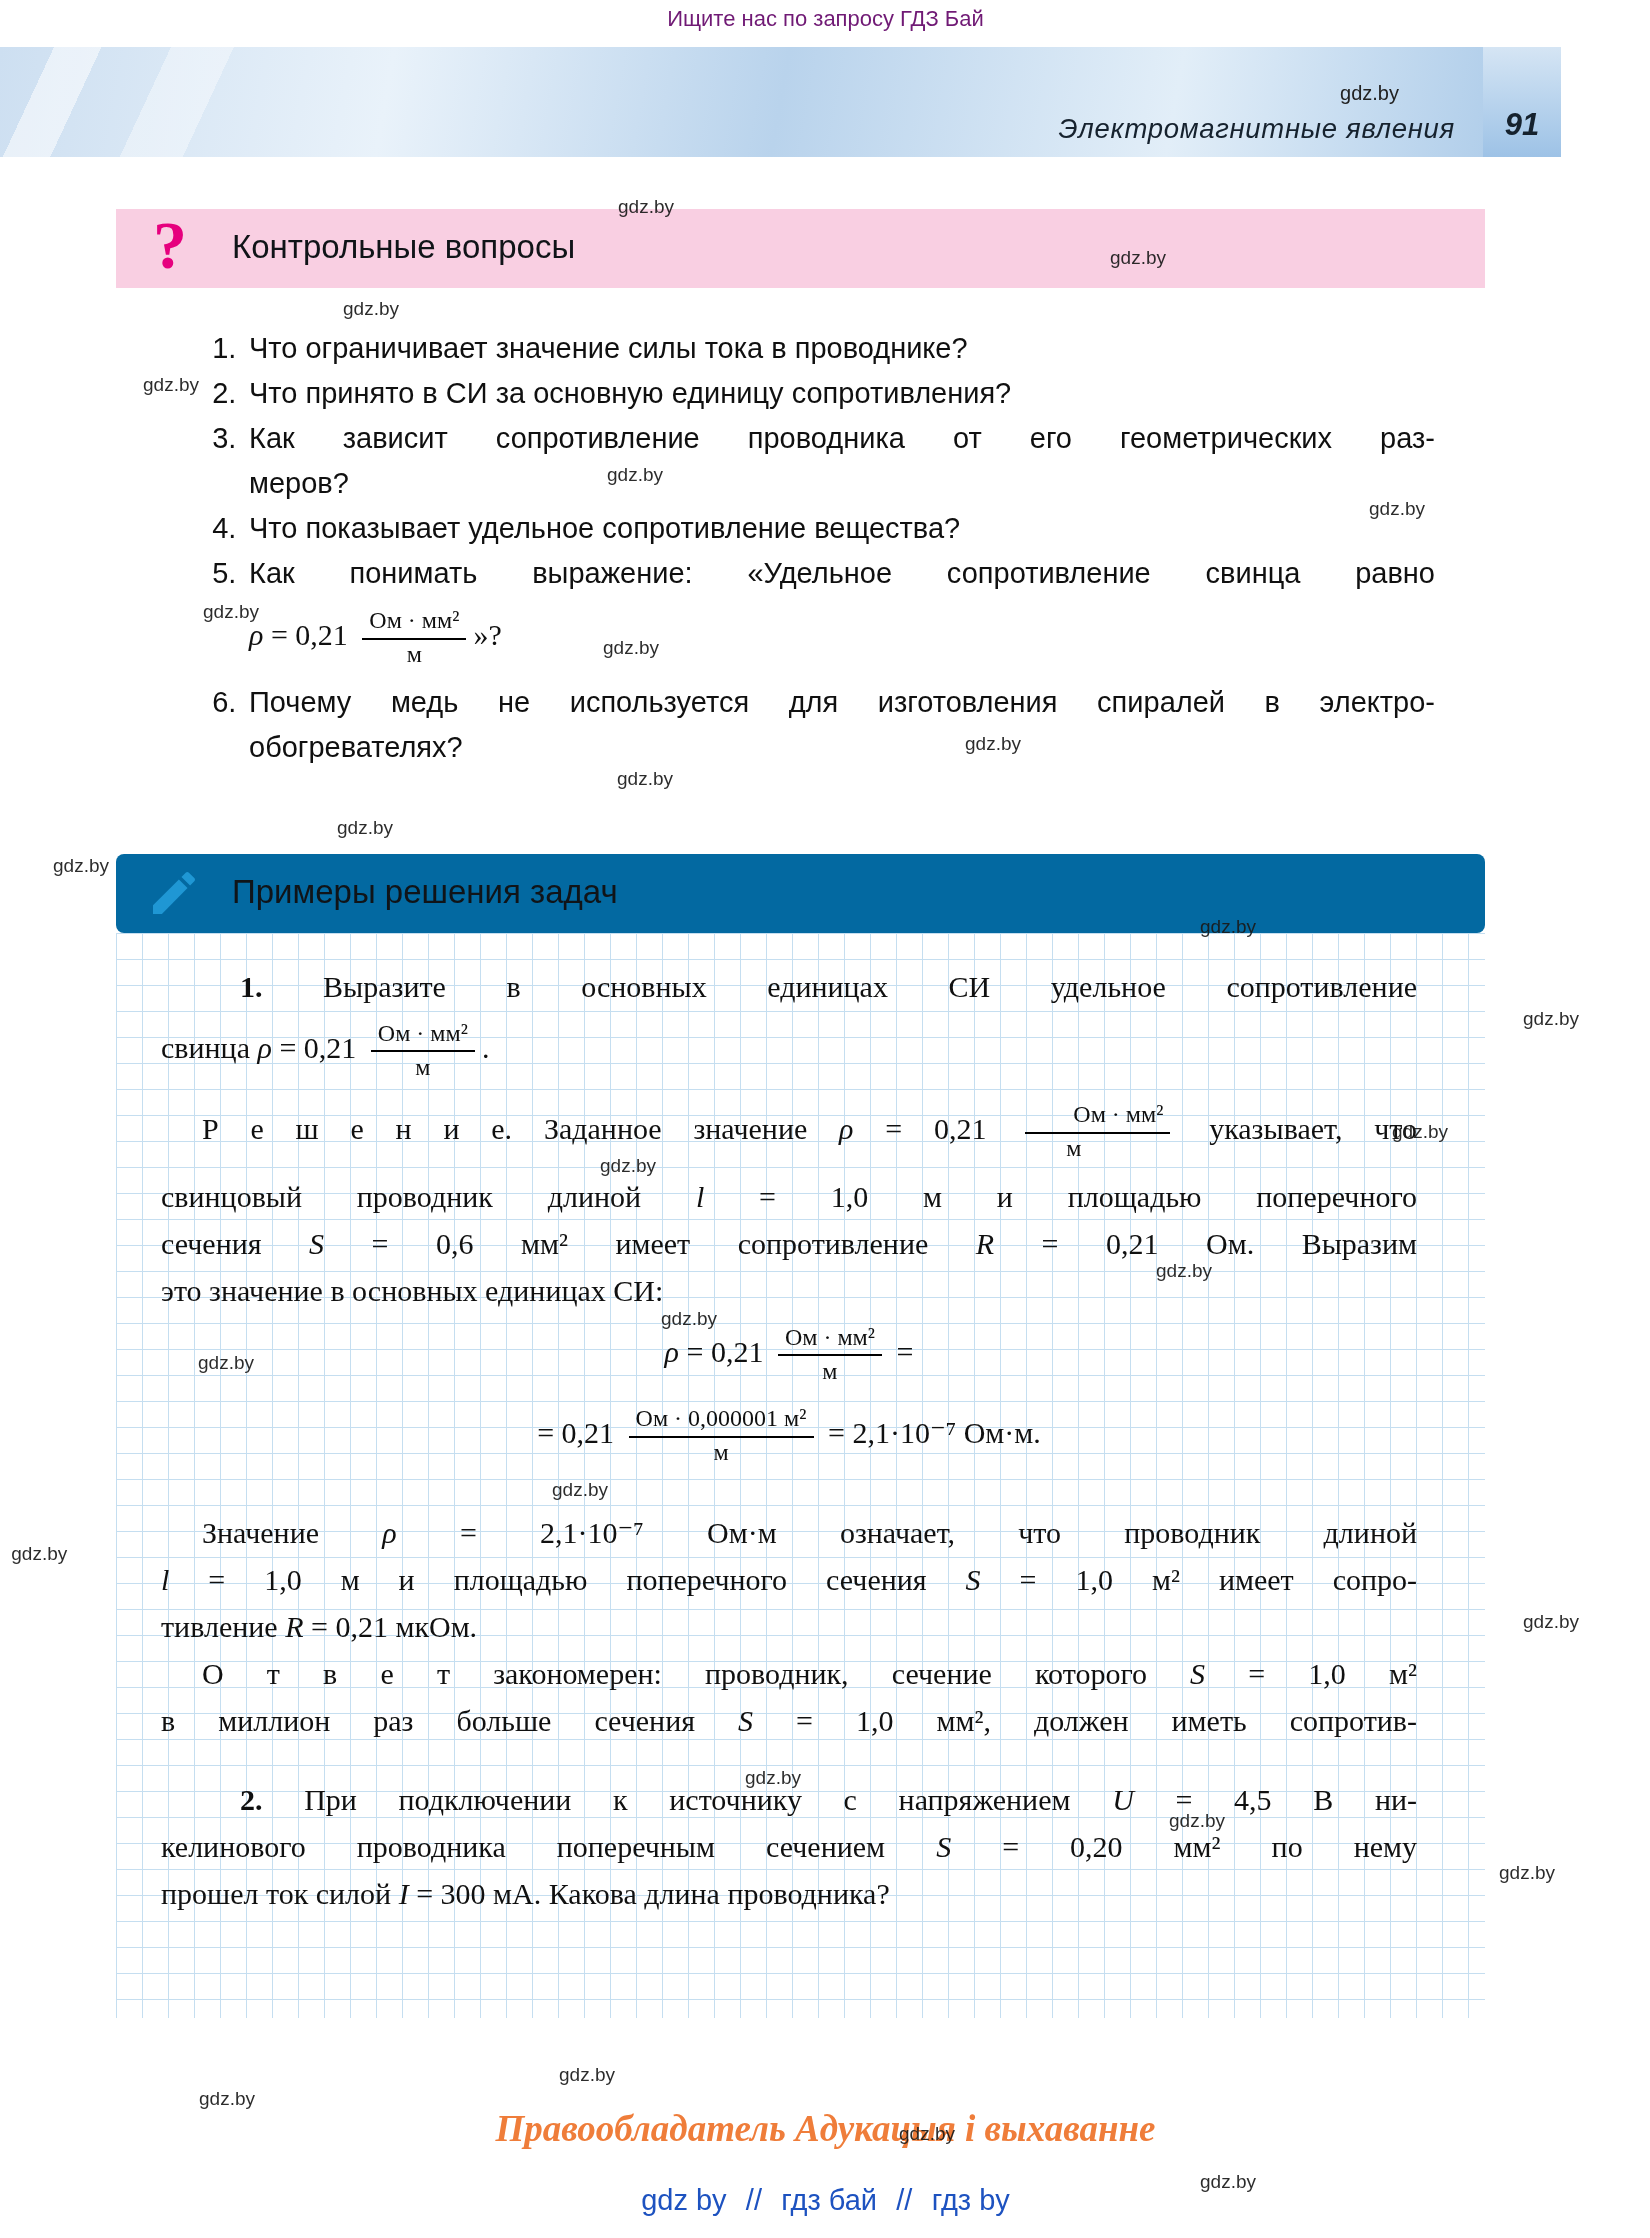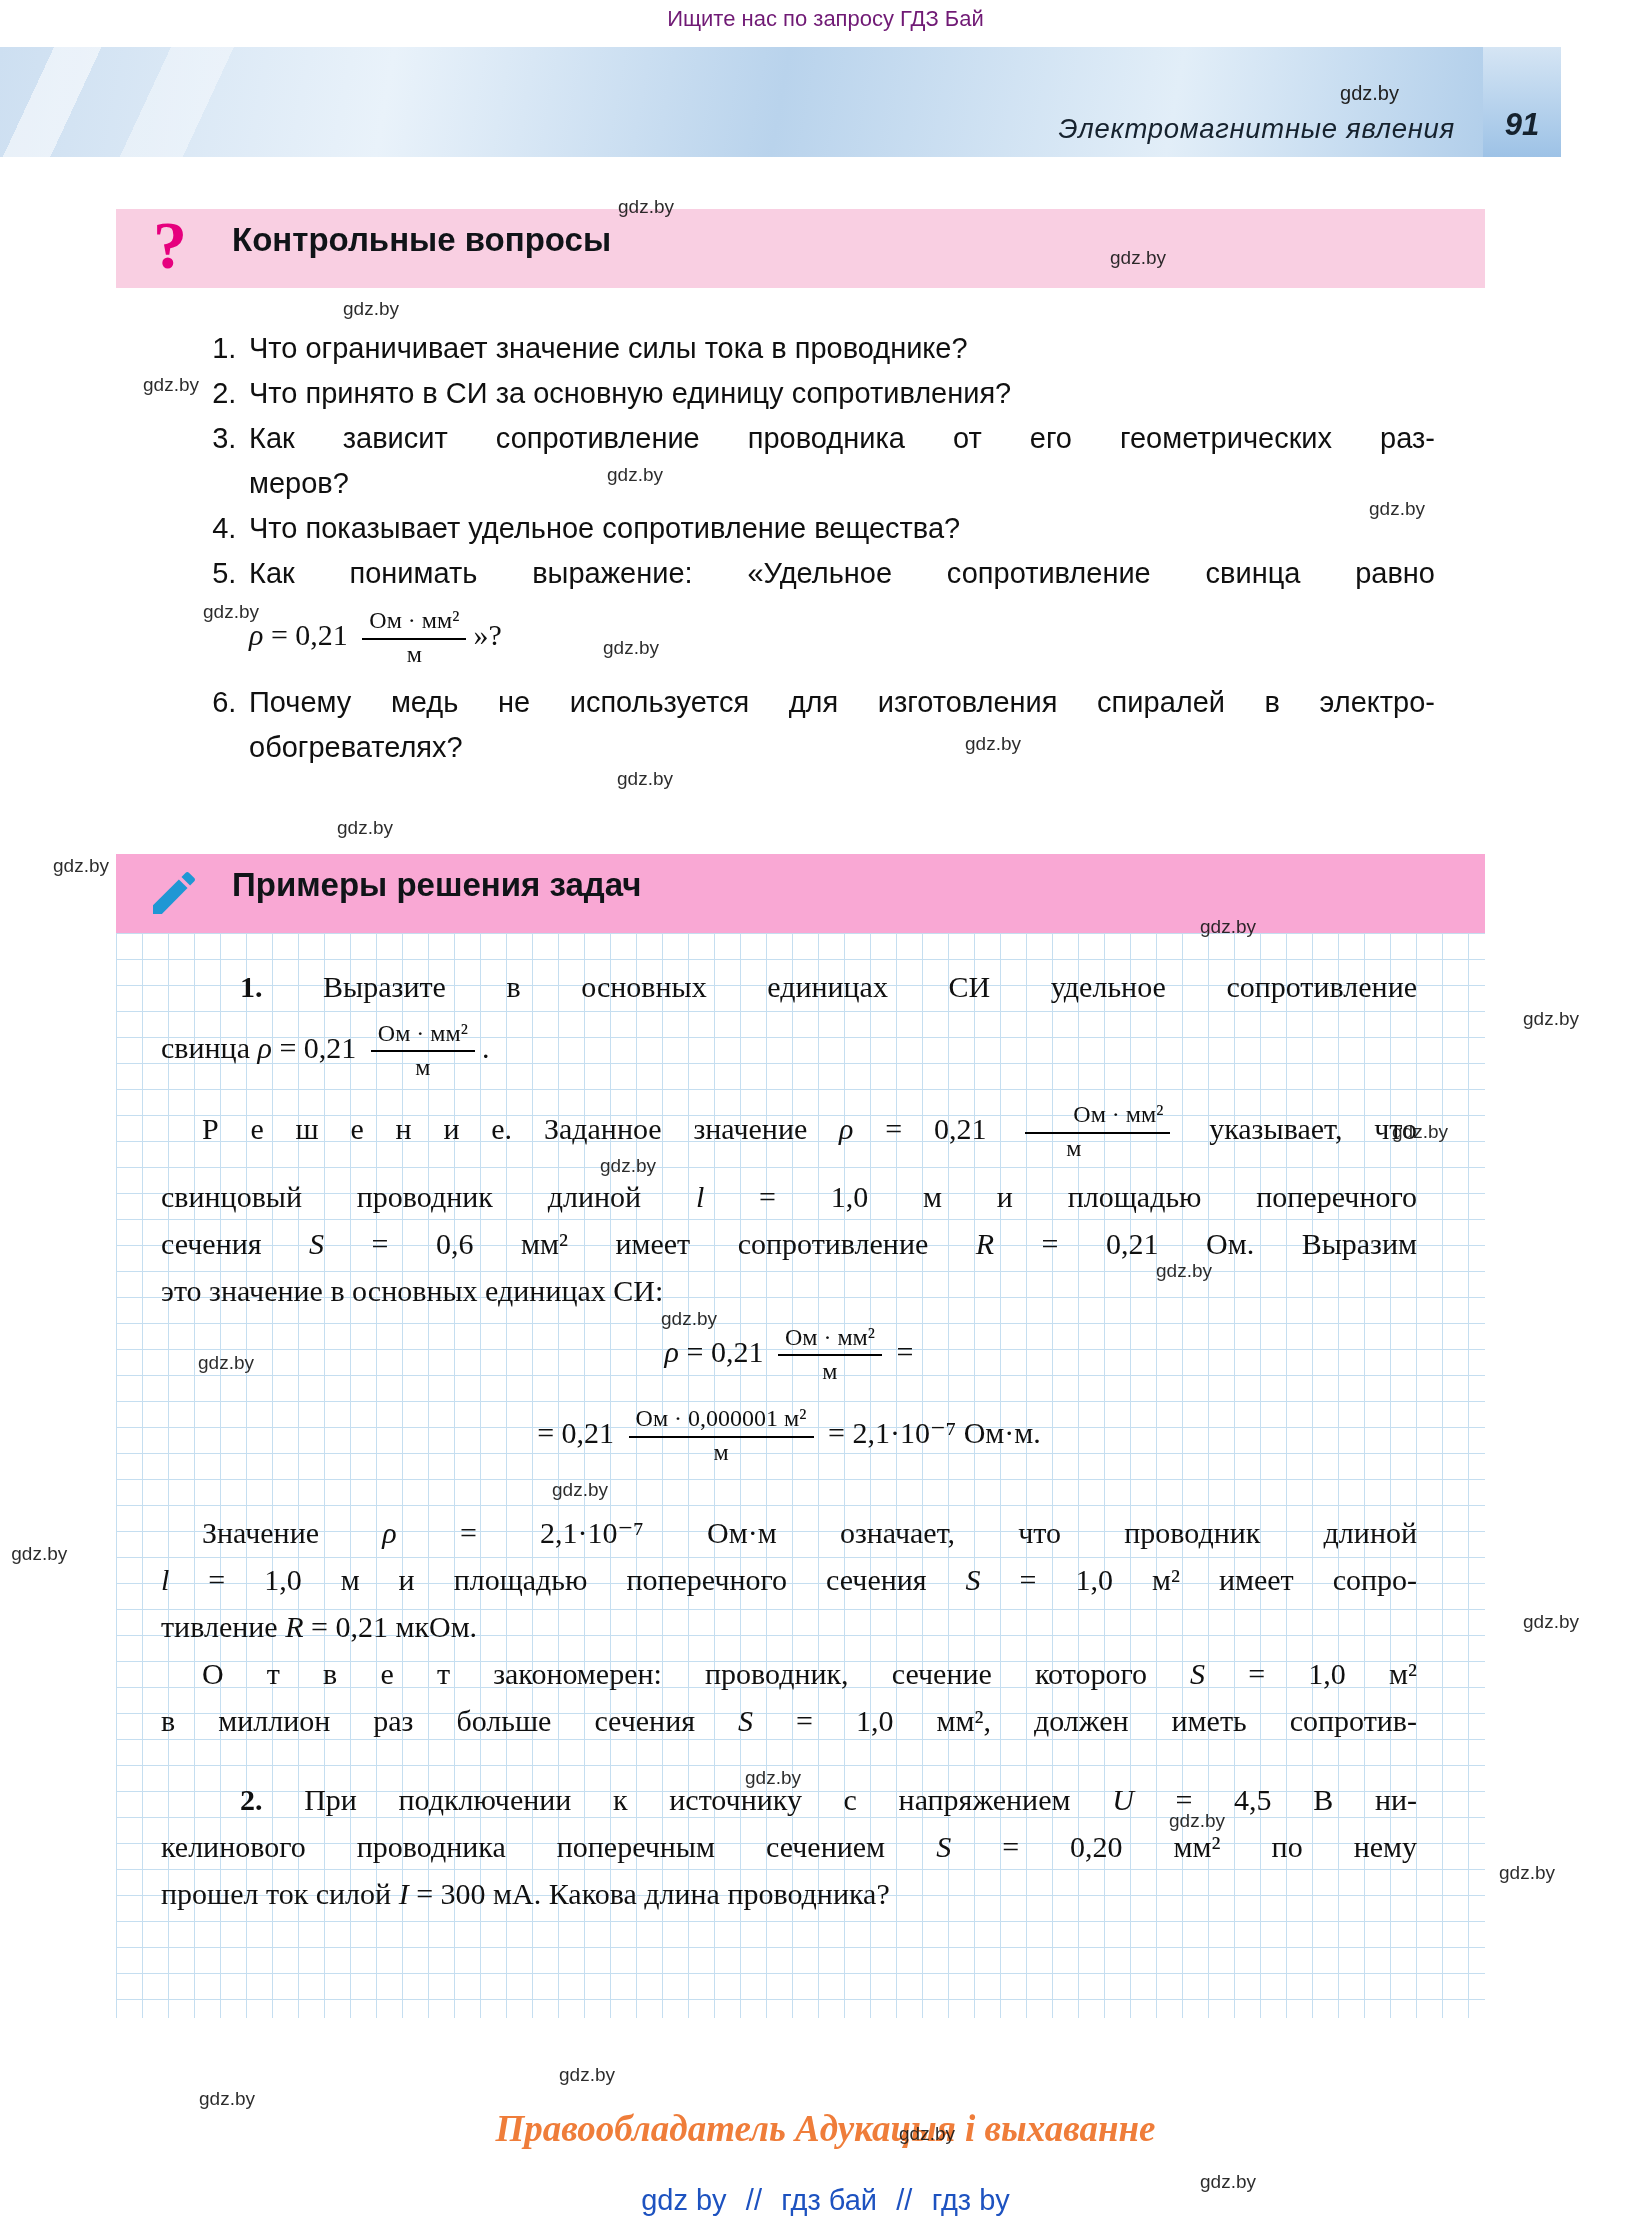--- a/index.html
+++ b/index.html
@@ -22,22 +22,22 @@
   .header-title { position:absolute; right:106px; top:66px; font-size:27.5px;
                   font-style:italic; color:#16222e; letter-spacing:0.7px; }
   .pagenum-box { position:absolute; right:0; top:0; width:78px; height:100%;
                  background:linear-gradient(180deg,#d5e5f4,#9dc2e6);
                  display:flex; align-items:flex-end; justify-content:center; padding-bottom:14px; }
   .pagenum { font-size:31px; font-weight:bold; font-style:italic; color:#16222e; }
 
   
   .banner { position:absolute; left:116px; width:1369px; height:79px; }
   .pink-banner { top:209px; background:#f9cfe2; }
-  .blue-banner { top:854px; background:#f9a8d4; }
-  .banner-title { position:absolute; left:116px; top:12px; font-size:33px; font-weight:bold; color:#101418; }
+  .blue-banner { top:854px; background:#0369a1;border-radius:8px; }
+  .banner-title { position:absolute; left:116px; top:19px; font-size:33px; font-weight:normal; color:#101418; }
   .q-icon { position:absolute; left:37px; top:-2.8px; font-size:68px; font-weight:800;
             color:#e6007e; font-family:"Liberation Serif","DejaVu Serif",serif; line-height:79px; }
   .pencil-icon { position:absolute; left:30px; top:11.3px; width:56px; height:56px; display:block; }
 
   
   .questions { position:absolute; left:200px; top:326px; width:1235px; list-style:none;
                font-size:29px; line-height:45px; color:#101010; }
   .q-item { display:flex; }
   .q-num { width:49px; text-align:right; padding-right:12.7px; flex:none; }
   .q-body { flex:1; }

